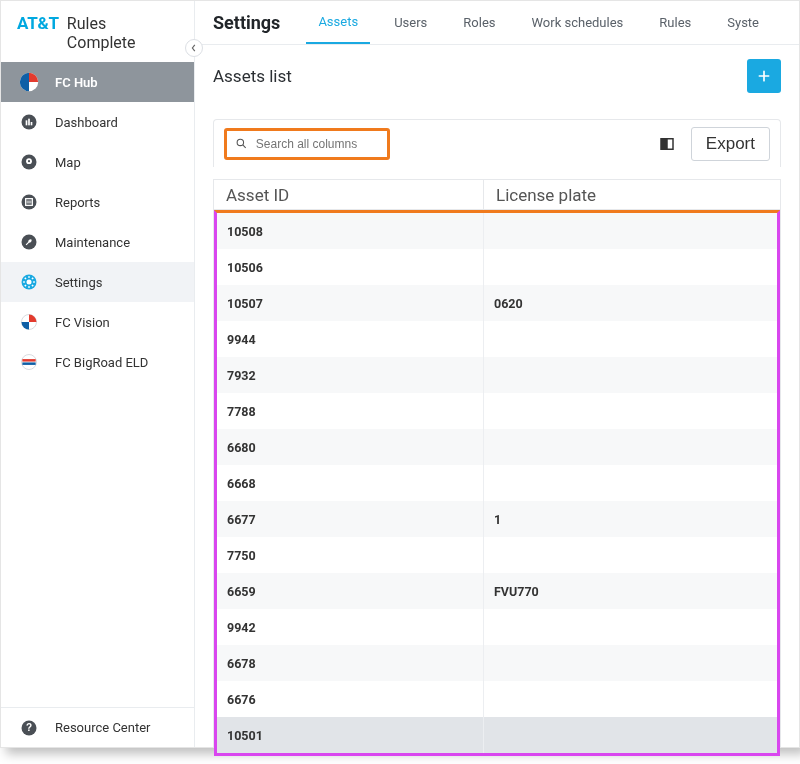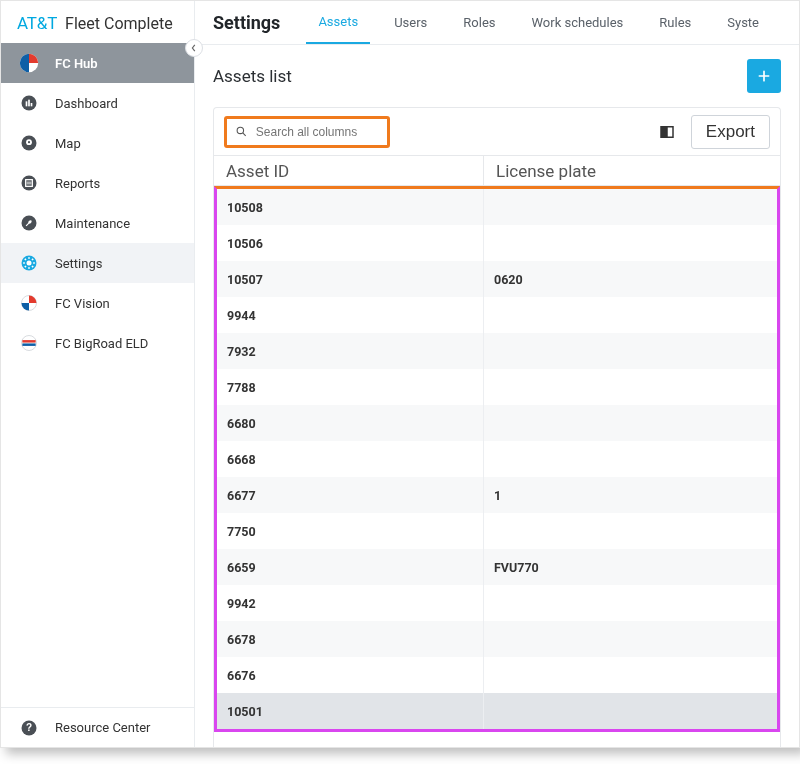--- a/index.html
+++ b/index.html
@@ -2,41 +2,41 @@
 <html><head>
 <meta charset="utf-8">
 <style>
   * { box-sizing: border-box; margin: 0; padding: 0; }
   body { font-family: -apple-system, BlinkMacSystemFont, "Segoe UI", Roboto, Helvetica, Arial, sans-serif; background: #fff; width: 800px; height: 764px; overflow: hidden; position: relative; }
   .app { display: flex; width: 800px; height: 748px; border: 1px solid #e5e5e5; box-shadow: 6px 6px 10px rgba(0,0,0,0.25); position: relative; }
 
   
   .sidebar { width: 194px; flex: none; display: flex; flex-direction: column; border-right: 1px solid #e9ecef; background: #fff; }
   .brand { display: flex; align-items: baseline; gap: 8px; padding: 12px 16px 10px 16px; }
-  .brand-att { color: #00a8e0; font-weight: 400; font-size: 17px; letter-spacing: -0.2px; }
+  .brand-att { color: #00a8e0; font-weight: 700; font-size: 17px; letter-spacing: -0.2px; }
   .brand-fc { color: #333; font-weight: 400; font-size: 16px; }
   .nav { display: flex; flex-direction: column; }
   .nav-item { display: flex; align-items: center; gap: 14px; height: 40px; padding: 0 14px 0 16px; font-size: 13px; color: #333; cursor: pointer; }
   .nav-item .icon { width: 24px; height: 24px; display: flex; align-items: center; justify-content: center; }
   .nav-item.active { background: #8e959c; color: #fff; font-weight: 600; }
   .nav-item.selected { background: #f1f3f6; }
   .nav-spacer { flex: 1; }
   .nav-bottom { border-top: 1px solid #e9ecef; }
   .collapse-nub { position: absolute; left: 184px; top: 38px; width: 18px; height: 18px; background: #fff; border: 1px solid #dcdfe4; border-radius: 9px; display:flex; align-items:center; justify-content:center; font-size:10px; color:#666; cursor:pointer; z-index:5; }
 
   
   .main { flex: 1; display: flex; flex-direction: column; min-width: 0; }
   .topbar { display: flex; align-items: center; height: 44px; padding-left: 18px; border-bottom: 1px solid #e9ecef; }
   .topbar h1 { font-size: 18px; font-weight: 700; color: #212529; margin-right: 26px; }
   .tabs { display: flex; align-items: center; height: 100%; gap: 12px; overflow:hidden; }
   .tab { height: 100%; display: flex; align-items: center; padding: 0 12px; font-size: 13px; color: #5a6169; cursor: pointer; white-space: nowrap; }
   .tab.active { color: #1aa9e1; border-bottom: 2px solid #1aa9e1; }
   .tab .chev { font-size: 9px; margin-left: 4px; color:#777; }
 
-  .content { padding: 14px 18px 0 18px; display:flex; flex-direction:column; min-height:0; flex:1; }
+  .content { padding: 14px 18px 0 18px; display:flex; flex-direction:column; min-height:0; flex:1;gap:12px; }
   .list-header { display:flex; align-items:center; justify-content:space-between; margin-bottom: 14px; }
   .list-title { font-size: 17px; color: #2b2f33; }
   .add-btn { width: 34px; height: 34px; background:#1aa9e1; border-radius:3px; display:flex; align-items:center; justify-content:center; color:#fff; cursor:pointer; }
   .add-btn svg { width:16px; height:16px; }
 
   .toolbar { display:flex; align-items:center; justify-content:space-between; height:48px; border:1px solid #e6e8eb; border-bottom:none; border-top-left-radius:4px; border-top-right-radius:4px; padding: 0 10px; }
   .search-wrap { display:flex; align-items:center; gap:8px; height:32px; width:166px; border:3px solid #f07a1d; border-radius:3px; padding:0 8px; }
   .search-wrap input { border:none; outline:none; font-size:12px; color:#333; width:100%; }
   .toolbar-right { display:flex; align-items:center; gap:14px; }
   .cols-btn { width:20px; height:20px; display:flex; align-items:center; justify-content:center; cursor:pointer; color:#444; }
@@ -62,21 +62,21 @@
 
   <div class="collapse-nub">
     <svg viewBox="0 0 10 10" width="8" height="8">
         <path d="M6 1 L3 5 L6 9" fill="none" stroke="#666" stroke-width="1.5"></path>
       </svg>
   </div>
 
   <aside class="sidebar">
     <div class="brand">
       <span class="brand-att">AT&amp;T</span>
-      <span class="brand-fc">Fleet Complete</span>
+      <span class="brand-fc">Rules Complete</span>
     </div>
     <nav class="nav">
       <div class="nav-item active">
         <span class="icon">
           <svg viewBox="0 0 24 24" width="22" height="22">
               <circle cx="12" cy="12" r="10" fill="#fff"></circle>
               <path d="M12 2a10 10 0 000 20z" fill="#0f5fa6"></path>
               <path d="M12 2a10 10 0 010 20" fill="none"></path>
               <path d="M5 8h14M5 16h14" stroke="#0f5fa6" stroke-width="0"></path>
               <path d="M12 2 A10 10 0 0 1 22 12 L12 12 Z" fill="#e33b2e"></path>

